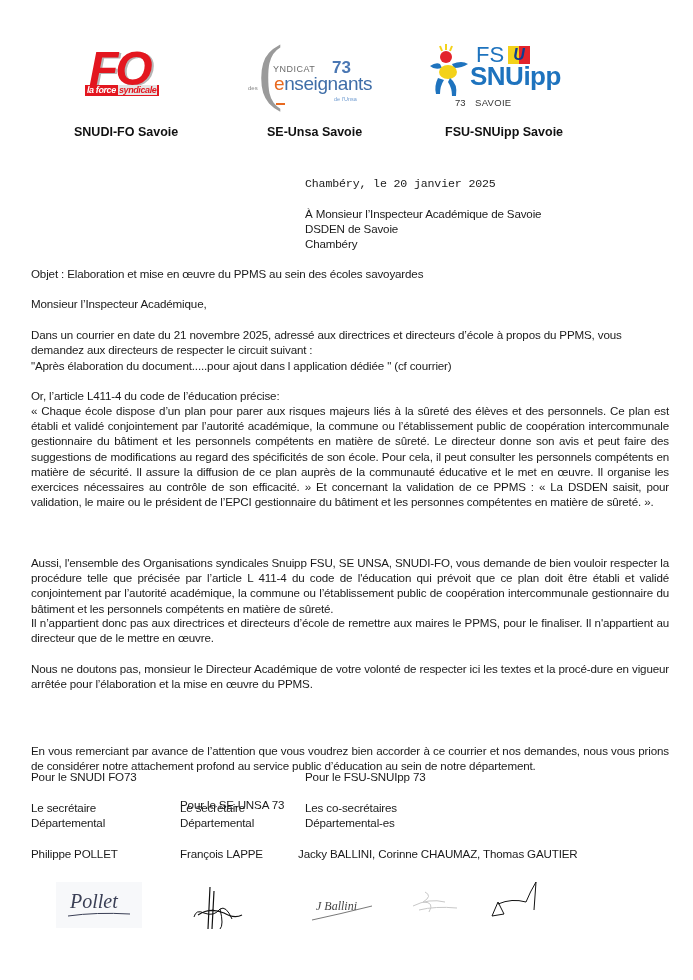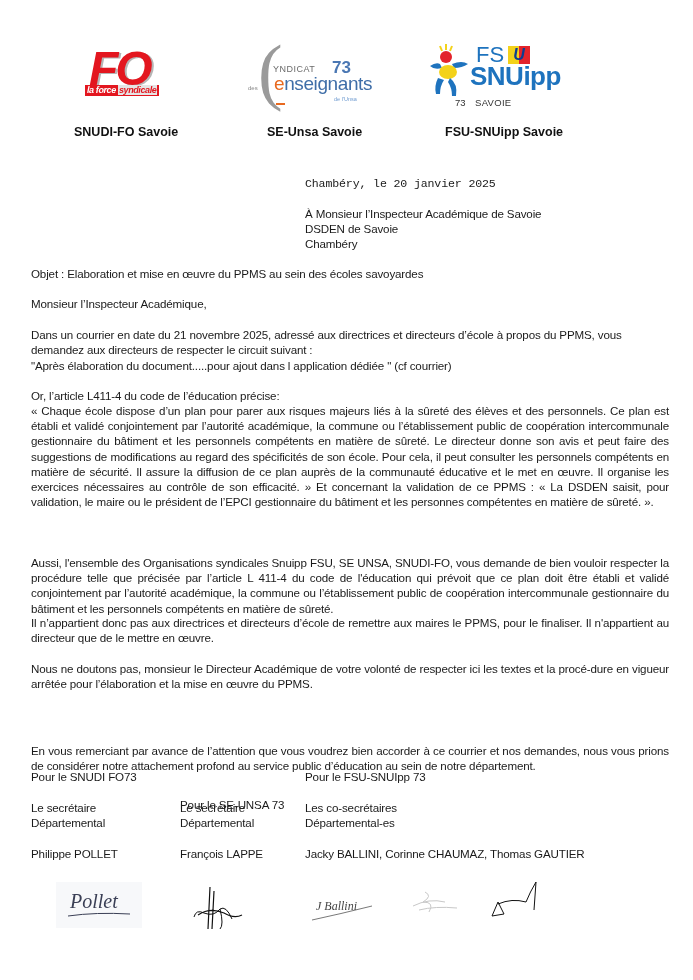--- a/index.html
+++ b/index.html
@@ -123,21 +123,21 @@
 <div class="abs txt" style="left:31px; top:846px;">Philippe POLLET</div>
 
 <div class="abs txt" style="left:180px; top:769px;margin-top:28px;">Pour le SE-UNSA 73</div>
 <div class="abs txt" style="left:180px; top:800px;">Le secrétaire</div>
 <div class="abs txt" style="left:180px; top:815px;">Départemental</div>
 <div class="abs txt" style="left:180px; top:846px;">François LAPPE</div>
 
 <div class="abs txt" style="left:305px; top:769px;">Pour le FSU-SNUIpp 73</div>
 <div class="abs txt" style="left:305px; top:800px;">Les co-secrétaires</div>
 <div class="abs txt" style="left:305px; top:815px;">Départemental-es</div>
-<div class="abs txt" style="left:305px; top:846px;">Jacky BALLINI, Corinne CHAUMAZ, Thomas GAUTIER</div>
+<div class="abs txt" style="left:298px; top:846px;">Jacky BALLINI, Corinne CHAUMAZ, Thomas GAUTIER</div>
 
 <svg class="sig" style="left:56px; top:882px;" width="86" height="46" viewBox="0 0 86 46">
   <rect x="0" y="0" width="86" height="46" fill="#f7f8fa"></rect>
   <text x="14" y="26" font-family="Liberation Serif, serif" font-style="italic" font-size="20" fill="#3a3f55">Pollet</text>
   <path d="M12 34 Q40 30 74 32" stroke="#3a3f55" stroke-width="1" fill="none"></path>
 </svg>
 <svg class="sig" style="left:190px; top:885px;" width="60" height="46" viewBox="0 0 60 46">
   <path d="M20 2 L18 44 M24 6 L22 44 M8 30 Q20 22 34 28 Q44 34 52 30" stroke="#111" stroke-width="1.2" fill="none"></path>
   <path d="M4 32 Q6 24 14 28 Q24 32 30 24 Q34 40 30 44" stroke="#111" stroke-width="1" fill="none"></path>
   <path d="M30 24 Q36 20 42 34" stroke="#111" stroke-width="1" fill="none"></path>

